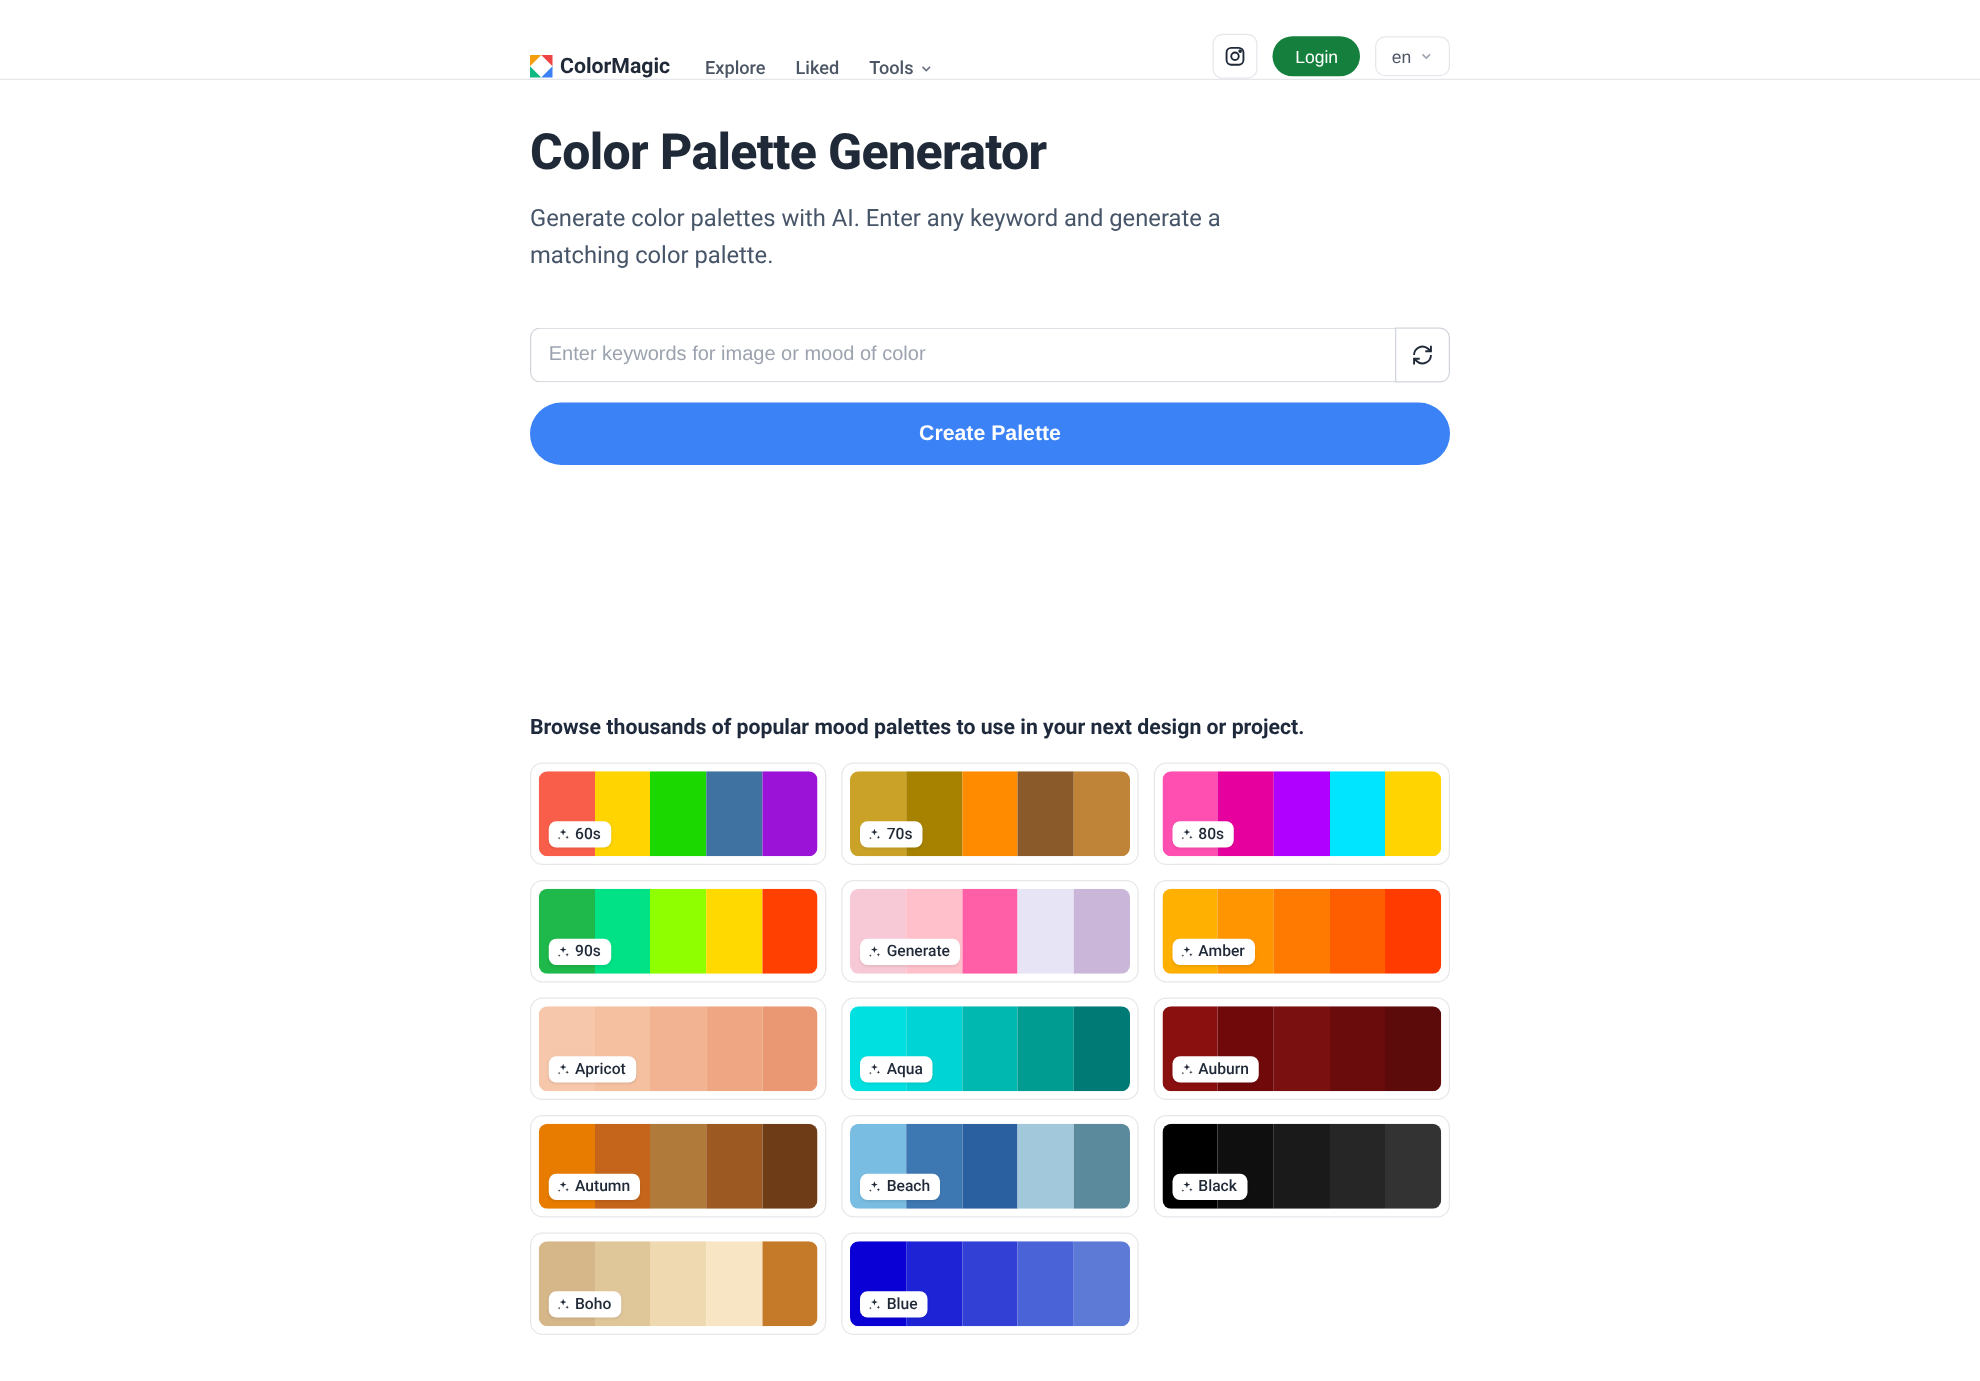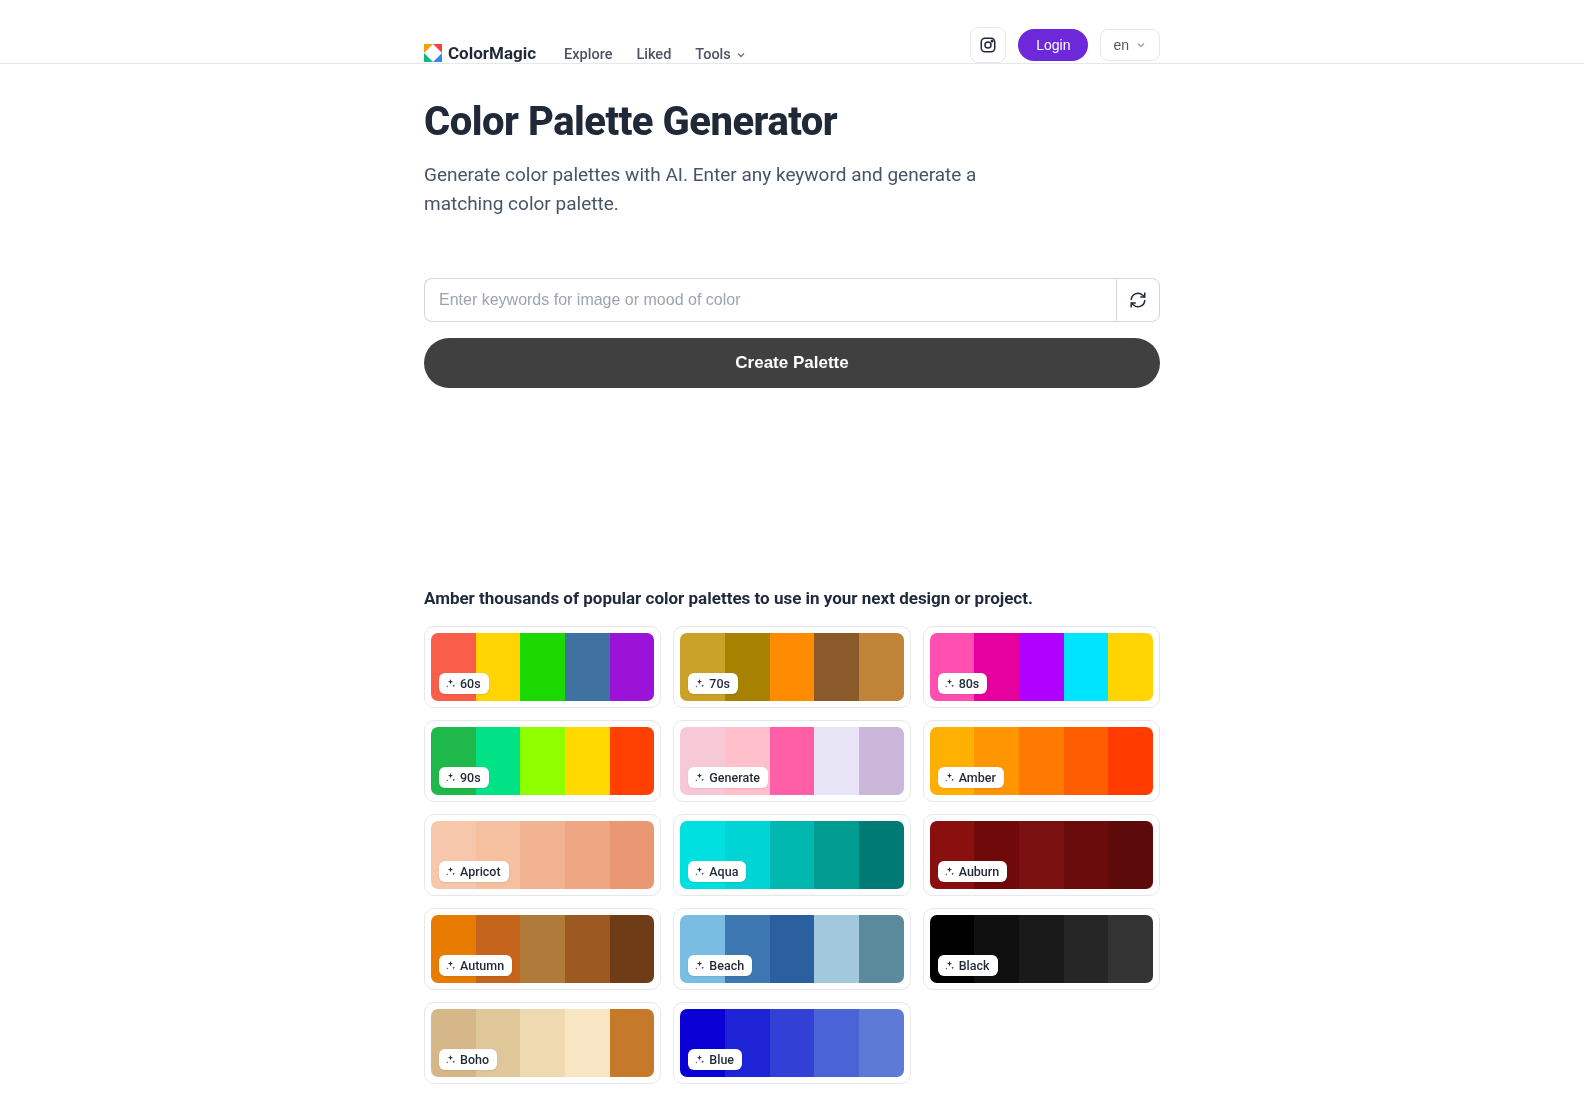--- a/index.html
+++ b/index.html
@@ -11,34 +11,34 @@
 .logo-mark { width: 18px; height: 18px; position: relative; }
 .logo-mark::before, .logo-mark::after { content: ""; position: absolute; width: 0; height: 0; left: 0; }
 .logo-mark::before { top: 0; border-left: 9px solid #f59e0b; border-right: 9px solid #ef4444; border-bottom: 9px solid transparent; }
 .logo-mark::after { bottom: 0; border-left: 9px solid #10b981; border-right: 9px solid #3b82f6; border-top: 9px solid transparent; }
 
 .nav { display: flex; gap: 24px; margin-left: 28px; }
 .nav-item { font-size: 14.5px; color: #4b5563; cursor: pointer; display: flex; align-items: center; gap: 4px; font-weight: 500; }
 
 .header-right { margin-left: auto; display: flex; align-items: center; gap: 12px; }
 .ig-btn { width: 36px; height: 36px; border: 1px solid #e5e7eb; border-radius: 8px; display: flex; align-items: center; justify-content: center; cursor: pointer; }
-.login-btn { background: #6d28d9; color: #fff; border: none; border-radius: 999px; padding: 8px 18px; font-size: 14px; font-weight: 500; cursor: pointer; }
+.login-btn { background: #15803d; color: #fff; border: none; border-radius: 999px; padding: 8px 18px; font-size: 14px; font-weight: 500; cursor: pointer; }
 .lang-btn { border: 1px solid #e5e7eb; border-radius: 8px; padding: 7px 12px; font-size: 14px; color: #4b5563; display: flex; align-items: center; gap: 6px; cursor: pointer; background: #fff; }
 
 .container { max-width: 736px; margin: 0 auto; padding: 0 0 40px; }
 
 h1 { font-size: 40px; font-weight: 800; color: #1f2937; margin-top: 34px; letter-spacing: -0.5px; }
 .subtitle { font-size: 19px; color: #475569; margin-top: 16px; line-height: 1.5; max-width: 560px; }
 
-.input-row { display: flex; margin-top: 60px; }
+.input-row { display: flex; margin-top: 44px; }
 .keyword-input { flex: 1; border: 1px solid #d1d5db; border-right: none; border-radius: 8px 0 0 8px; padding: 12px 14px; font-size: 16px; color: #1f2937; outline: none; }
 .keyword-input::placeholder { color: #9ca3af; }
 .refresh-btn { width: 44px; border: 1px solid #d1d5db; border-radius: 0 8px 8px 0; background: #fff; display: flex; align-items: center; justify-content: center; cursor: pointer; }
 
-.create-btn { width: 100%; margin-top: 16px; background: #404040; color: #fff; border: none; border-radius: 999px; padding: 15px; font-size: 17px; font-weight: 600; cursor: pointer; }
+.create-btn { width: 100%; margin-top: 16px; background: #3b82f6; color: #fff; border: none; border-radius: 999px; padding: 15px; font-size: 17px; font-weight: 600; cursor: pointer; }
 .stats { text-align: center; font-style: italic; font-size: 13px; color: #64748b; margin-top: 14px; }
 
 .browse-heading { font-size: 17px; font-weight: 700; color: #1e293b; margin-top: 200px; }
 
 .grid { display: grid; grid-template-columns: repeat(3, 1fr); gap: 12px; margin-top: 18px; }
 .card { border: 1px solid #e5e7eb; border-radius: 10px; padding: 6px; cursor: pointer; }
 .swatch-row { display: flex; height: 68px; border-radius: 7px; overflow: hidden; position: relative; }
 .swatch { flex: 1; }
 .tag { position: absolute; left: 8px; bottom: 7px; background: #fff; border-radius: 6px; padding: 3px 8px 3px 6px; font-size: 12.5px; font-weight: 500; color: #1f2937; display: flex; align-items: center; gap: 4px; box-shadow: 0 1px 2px rgba(0,0,0,0.08); }
 .tag svg { width: 11px; height: 11px; }
@@ -94,21 +94,21 @@
           <path d="M21 2v6h-6"></path>
           <path d="M3 12a9 9 0 0 1 15-6.7L21 8"></path>
           <path d="M3 22v-6h6"></path>
           <path d="M21 12a9 9 0 0 1-15 6.7L3 16"></path>
         </svg>
     </button>
   </div>
 
   <button class="create-btn">Create Palette</button>
 
-  <h2 class="browse-heading">Amber thousands of popular color palettes to use in your next design or project.</h2>
+  <h2 class="browse-heading">Browse thousands of popular mood palettes to use in your next design or project.</h2>
 
   <div class="grid" id="grid">
       <div class="card">
         <div class="swatch-row">
           <div class="swatch" style="background: rgb(249, 94, 74);"></div>
           <div class="swatch" style="background: rgb(255, 212, 0);"></div>
           <div class="swatch" style="background: rgb(27, 217, 0);"></div>
           <div class="swatch" style="background: rgb(63, 114, 161);"></div>
           <div class="swatch" style="background: rgb(155, 19, 214);"></div>
           <div class="tag">

